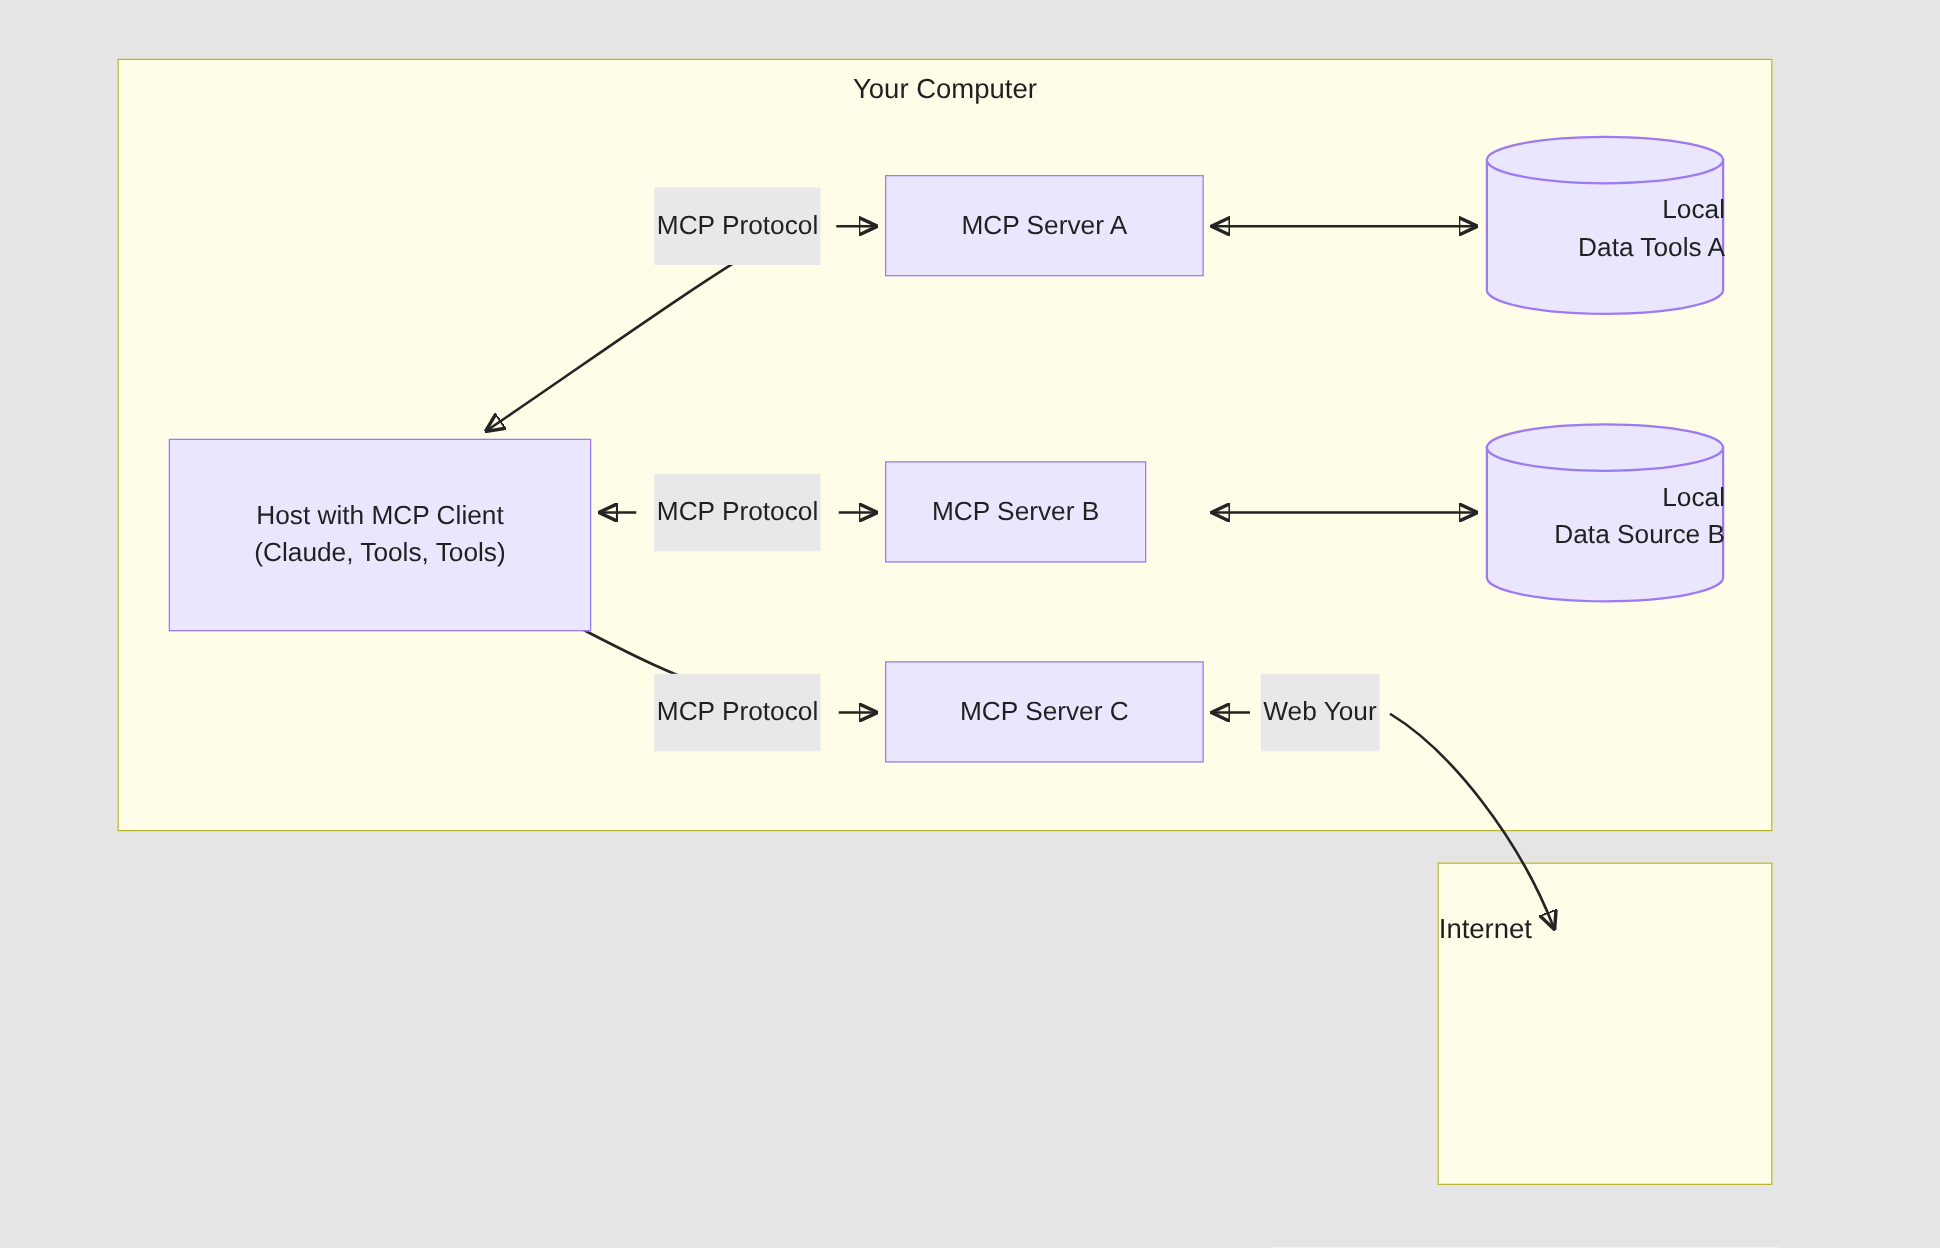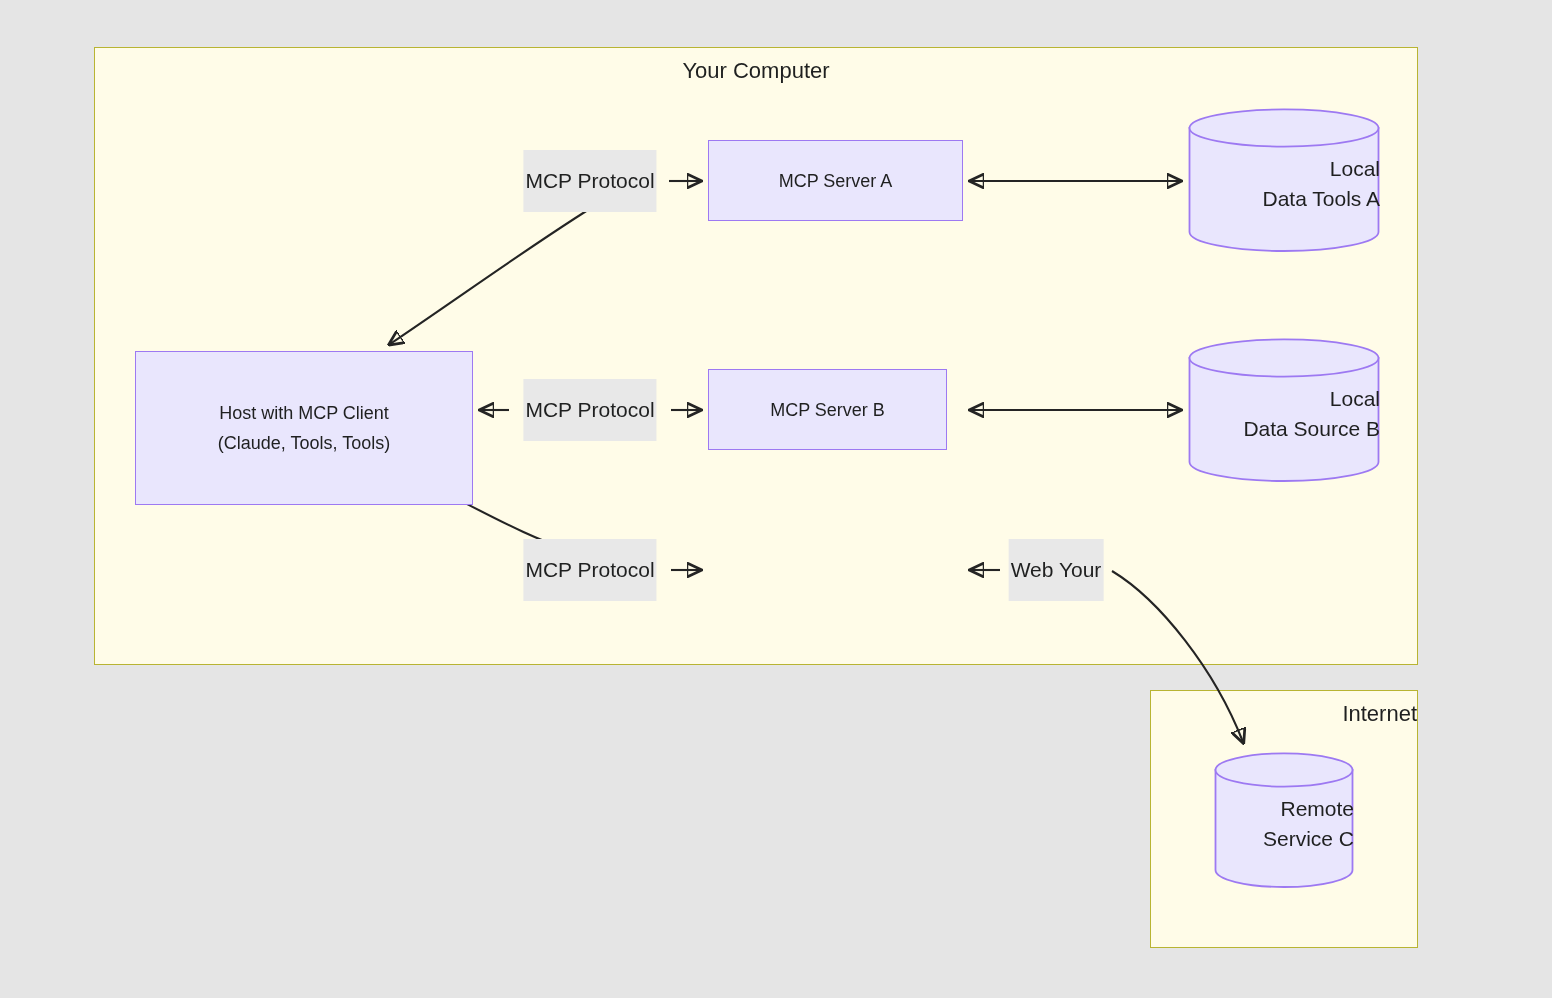--- a/index.html
+++ b/index.html
@@ -34,33 +34,33 @@
     left: 0;
     width: 100%;
     text-align: center;
     font-size: 22px;
     line-height: 26px;
     color: #1f2020;
     white-space: nowrap;
   }
   #computer-subgraph { left: 94px; top: 47px; width: 1324px; height: 618px; }
   #internet-subgraph { left: 1150px; top: 690px; width: 268px; height: 258px; }
-  #internet-subgraph .subgraph-title { text-align: right; }
+  #internet-subgraph .subgraph-title { text-align: left; margin-top: 29px; }
 
   
   .node-rect {
     position: absolute;
     background: #e9e6fd;
     border: 1.6px solid #9d79f2;
     box-sizing: border-box;
     display: flex;
     flex-direction: column;
     align-items: center;
     justify-content: center;
-    font-size: 18px;
+    font-size: 21px;
     line-height: 30px;
     color: #1f2020;
     text-align: center;
     white-space: nowrap;
   }
 
   
   .node-cyl {
     position: absolute;
     box-sizing: border-box;
@@ -169,24 +169,27 @@
 
   <div class="node-rect" id="node-host" style="left:135px; top:351px; width:338px; height:154px;">
     <span>Host with MCP Client</span>
     <span>(Claude, Tools, Tools)</span>
   </div>
 
   <div class="node-rect" id="node-server-a" style="left:708px; top:140px; width:255px; height:81px;">
     <span>MCP Server A</span>
   </div>
 
-  <div class="node-rect" id="node-server-b" style="left:708px; top:369px; width:239px; height:81px;">
+  <div class="node-rect" id="node-server-b" style="left:708px; top:369px; width:209px; height:81px;">
     <span>MCP Server B</span>
   </div>
 
+  <div class="node-rect" id="node-server-c" style="left:708px; top:529px; width:255px; height:81px;">
+    <span>MCP Server C</span>
+  </div>
 
   <div class="node-cyl" id="node-source-a" style="left:1188px; top:108px; width:192px; height:144px;">
     <svg class="cyl-svg" viewBox="0 0 192 144" preserveAspectRatio="none">
       <path d="M 1.5 20 L 1.5 124 A 94.5 19 0 0 0 190.5 124 L 190.5 20 Z" fill="#e9e6fd" stroke="#9d79f2" stroke-width="1.8"></path>
       <ellipse cx="96" cy="20" rx="94.5" ry="18.6" fill="#e9e6fd" stroke="#9d79f2" stroke-width="1.8"></ellipse>
     </svg>
     <div class="cyl-label">
       <div>Local</div>
       <div>Data Tools A</div>
     </div>
@@ -196,30 +199,20 @@
     <svg class="cyl-svg" viewBox="0 0 192 144" preserveAspectRatio="none">
       <path d="M 1.5 20 L 1.5 124 A 94.5 19 0 0 0 190.5 124 L 190.5 20 Z" fill="#e9e6fd" stroke="#9d79f2" stroke-width="1.8"></path>
       <ellipse cx="96" cy="20" rx="94.5" ry="18.6" fill="#e9e6fd" stroke="#9d79f2" stroke-width="1.8"></ellipse>
     </svg>
     <div class="cyl-label">
       <div>Local</div>
       <div>Data Source B</div>
     </div>
   </div>
 
-  <div class="node-cyl" id="node-remote-c" style="left:1214px; top:752px; width:140px; height:136px;">
-    <svg class="cyl-svg" viewBox="0 0 140 136" preserveAspectRatio="none">
-      <path d="M 1.5 18 L 1.5 118 A 68.5 17 0 0 0 138.5 118 L 138.5 18 Z" fill="#e9e6fd" stroke="#9d79f2" stroke-width="1.8"></path>
-      <ellipse cx="70" cy="18" rx="68.5" ry="16.6" fill="#e9e6fd" stroke="#9d79f2" stroke-width="1.8"></ellipse>
-    </svg>
-    <div class="cyl-label">
-      <div>Remote</div>
-      <div>Service C</div>
-    </div>
-  </div>
 
   <div class="edge-label" style="left:590px; top:181px;">MCP Protocol</div>
 
   <div class="edge-label" style="left:590px; top:410px;">MCP Protocol</div>
 
   <div class="edge-label" style="left:590px; top:570px;">MCP Protocol</div>
 
   <div class="edge-label" style="left:1056px; top:570px;">Web Your</div>
 
 </div>

